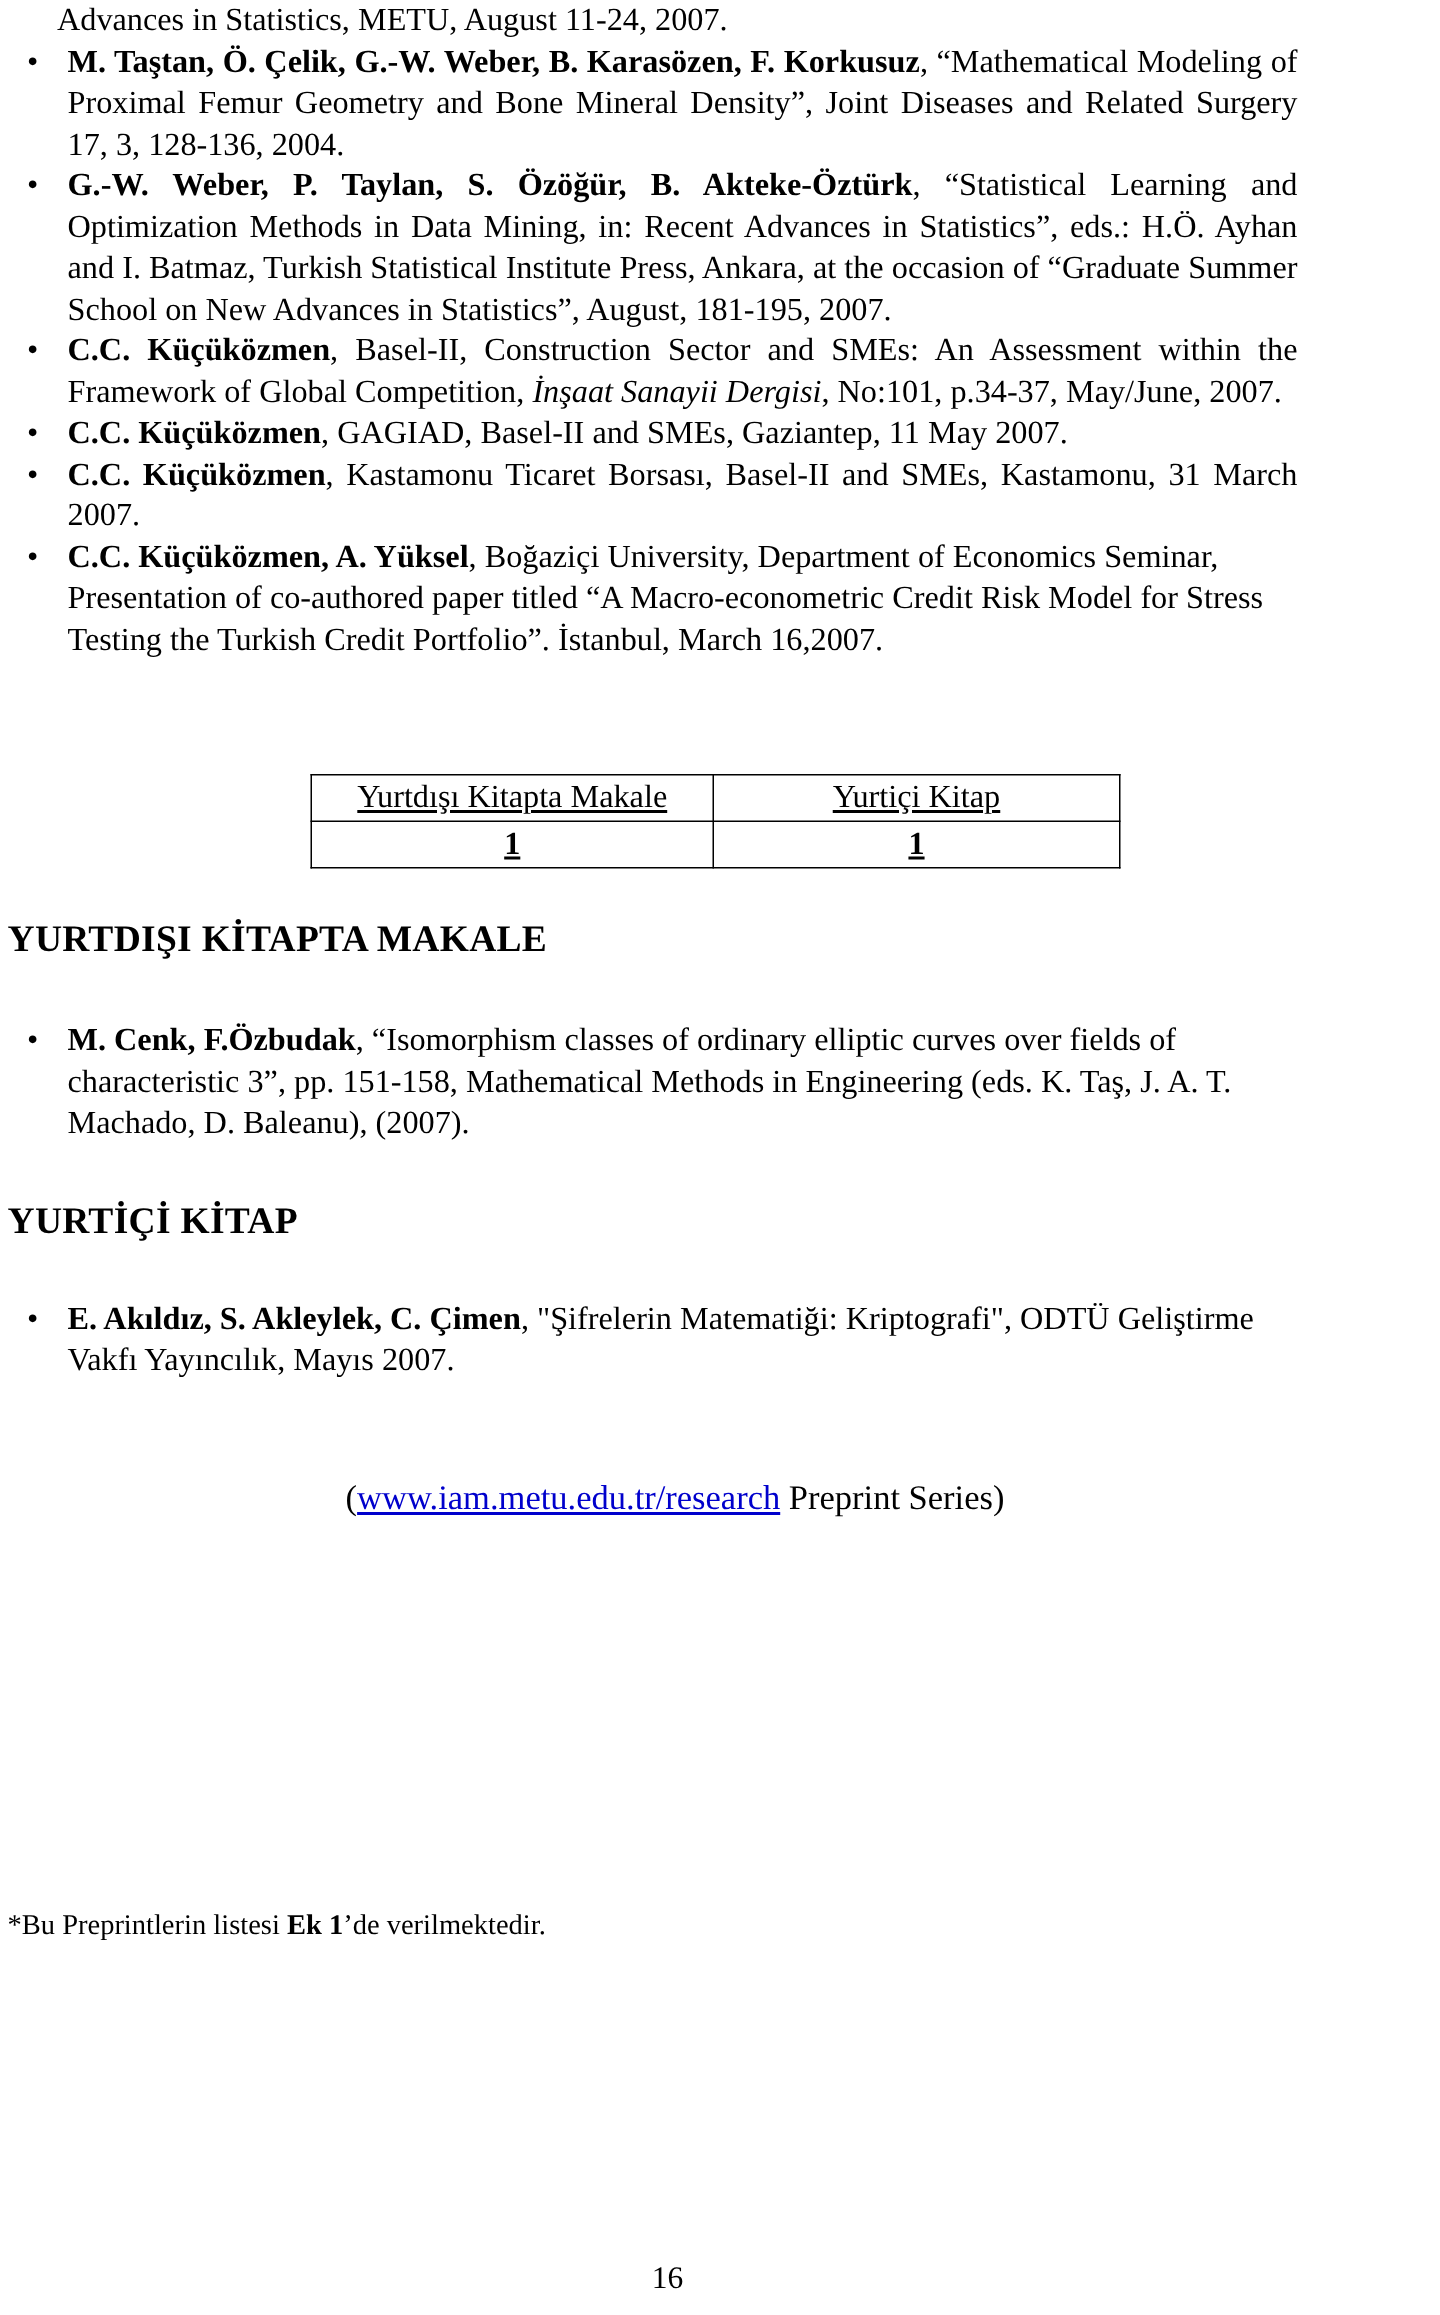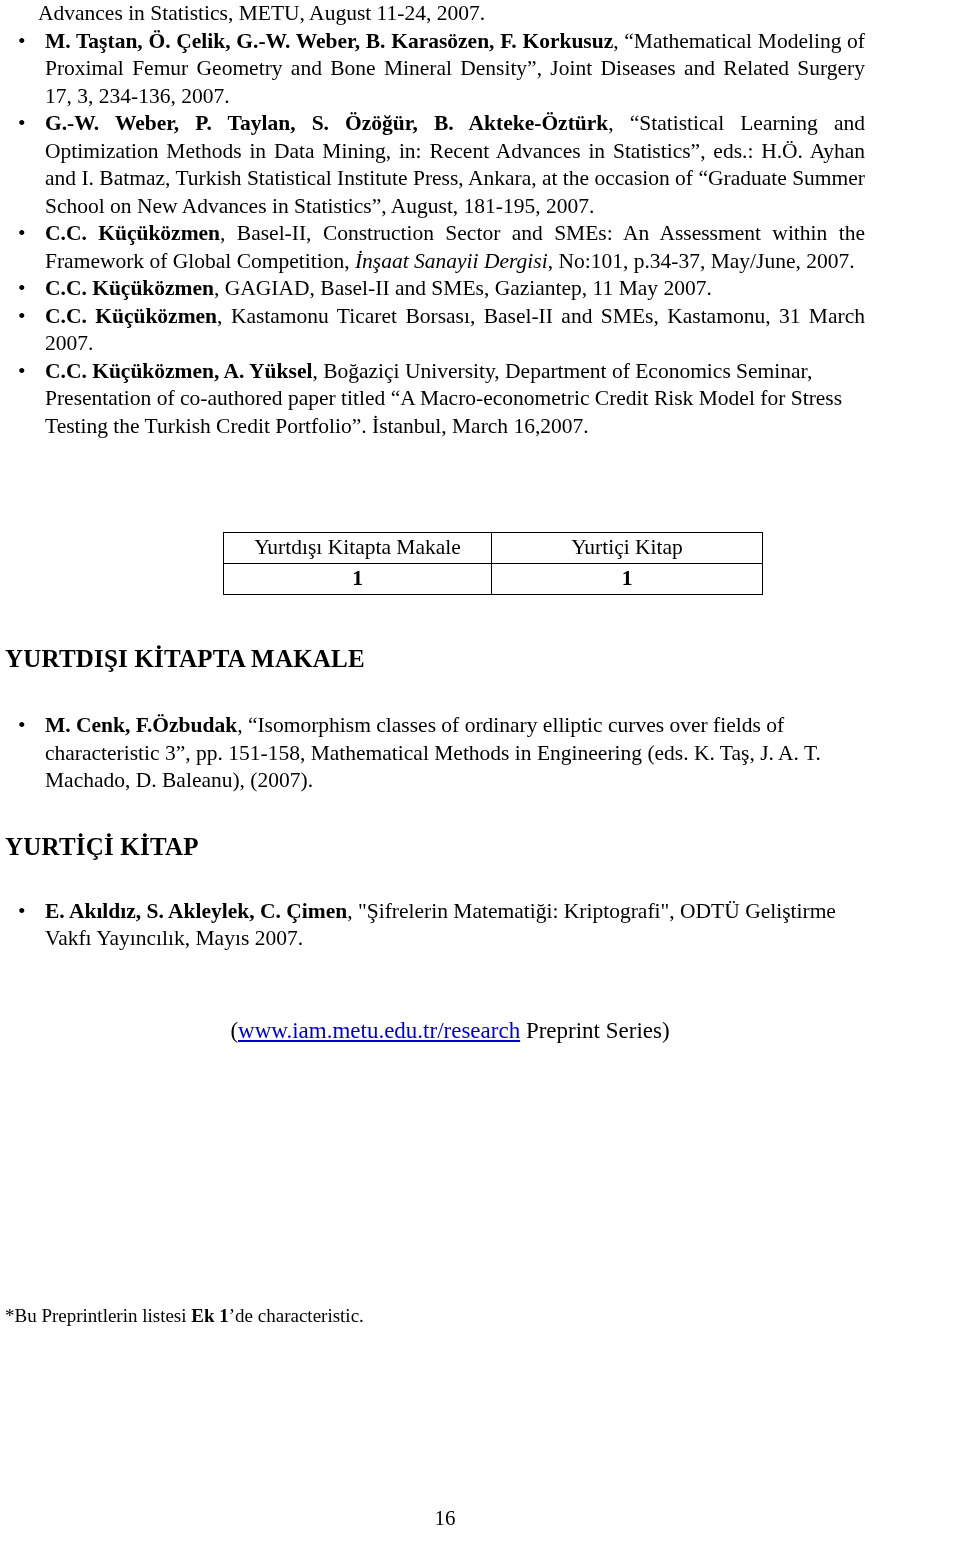--- a/index.html
+++ b/index.html
@@ -53,22 +53,23 @@
     line-height: 27.5px;
   }
   .ref-item:last-child {
     text-align: left;
   }
   b, .b { font-weight: bold; }
   i, .i { font-style: italic; }
 
   
   .table-wrap {
-    margin: 16px;
-    padding: 0;
+    margin: 0;
+    padding: 0;
+    text-decoration: underline;
   }
   table.counts {
     border-collapse: collapse;
     margin: 0 0 0 202px;
     width: 531px;
     table-layout: fixed;
   }
   table.counts td {
     border: 1.4px solid #000000;
     text-align: center;
@@ -145,21 +146,21 @@
 <body>
 
 <div class="page">
 
   <div class="cont-line">Advances in Statistics, METU, August 11-24, 2007.</div>
 
   <ul class="ref-list">
 
     <li class="ref-item">
       <span class="bullet">•</span>
-      <b>M. Taştan, Ö. Çelik, G.-W. Weber, B. Karasözen, F. Korkusuz</b><span>, “Mathematical Modeling of Proximal Femur Geometry and Bone Mineral Density”, Joint Diseases and Related Surgery 17, 3, 234-136, 2007.</span>
+      <b>M. Taştan, Ö. Çelik, G.-W. Weber, B. Karasözen, F. Korkusuz</b><span>, “Mathematical Modeling of Proximal Femur Geometry and Bone Mineral Density”, Joint Diseases and Related Surgery 17, 3, 128-136, 2004.</span>
     </li>
 
     <li class="ref-item">
       <span class="bullet">•</span>
       <b>G.-W. Weber, P. Taylan, S. Özöğür, B. Akteke-Öztürk</b><span>, “Statistical Learning and Optimization Methods in Data Mining, in: Recent Advances in Statistics”, eds.: H.Ö. Ayhan and I. Batmaz, Turkish Statistical Institute Press, Ankara, at the occasion of “Graduate Summer School on New Advances in Statistics”, August, 181-195, 2007.</span>
     </li>
 
     <li class="ref-item">
       <span class="bullet">•</span>
       <b>C.C. Küçüközmen</b><span>, Basel-II, Construction Sector and SMEs: An Assessment within the Framework of Global Competition, </span><i>İnşaat Sanayii Dergisi</i><span>, No:101, p.34-37, May/June, 2007.</span>
@@ -227,18 +228,18 @@
 
   <div class="sp-6"></div>
 
   <div class="preprint-sub">
     <span>(</span><span class="link">www.iam.metu.edu.tr/research</span><span> Preprint Series)</span>
   </div>
 
   <div class="sp-7"></div>
 
   <div class="footnote">
-    <span>*Bu Preprintlerin listesi </span><b>Ek 1</b><span>’de characteristic.</span>
+    <span>*Bu Preprintlerin listesi </span><b>Ek 1</b><span>’de verilmektedir.</span>
   </div>
 
   <div class="page-number">16</div>
 
 </div>
 
 </body></html>

